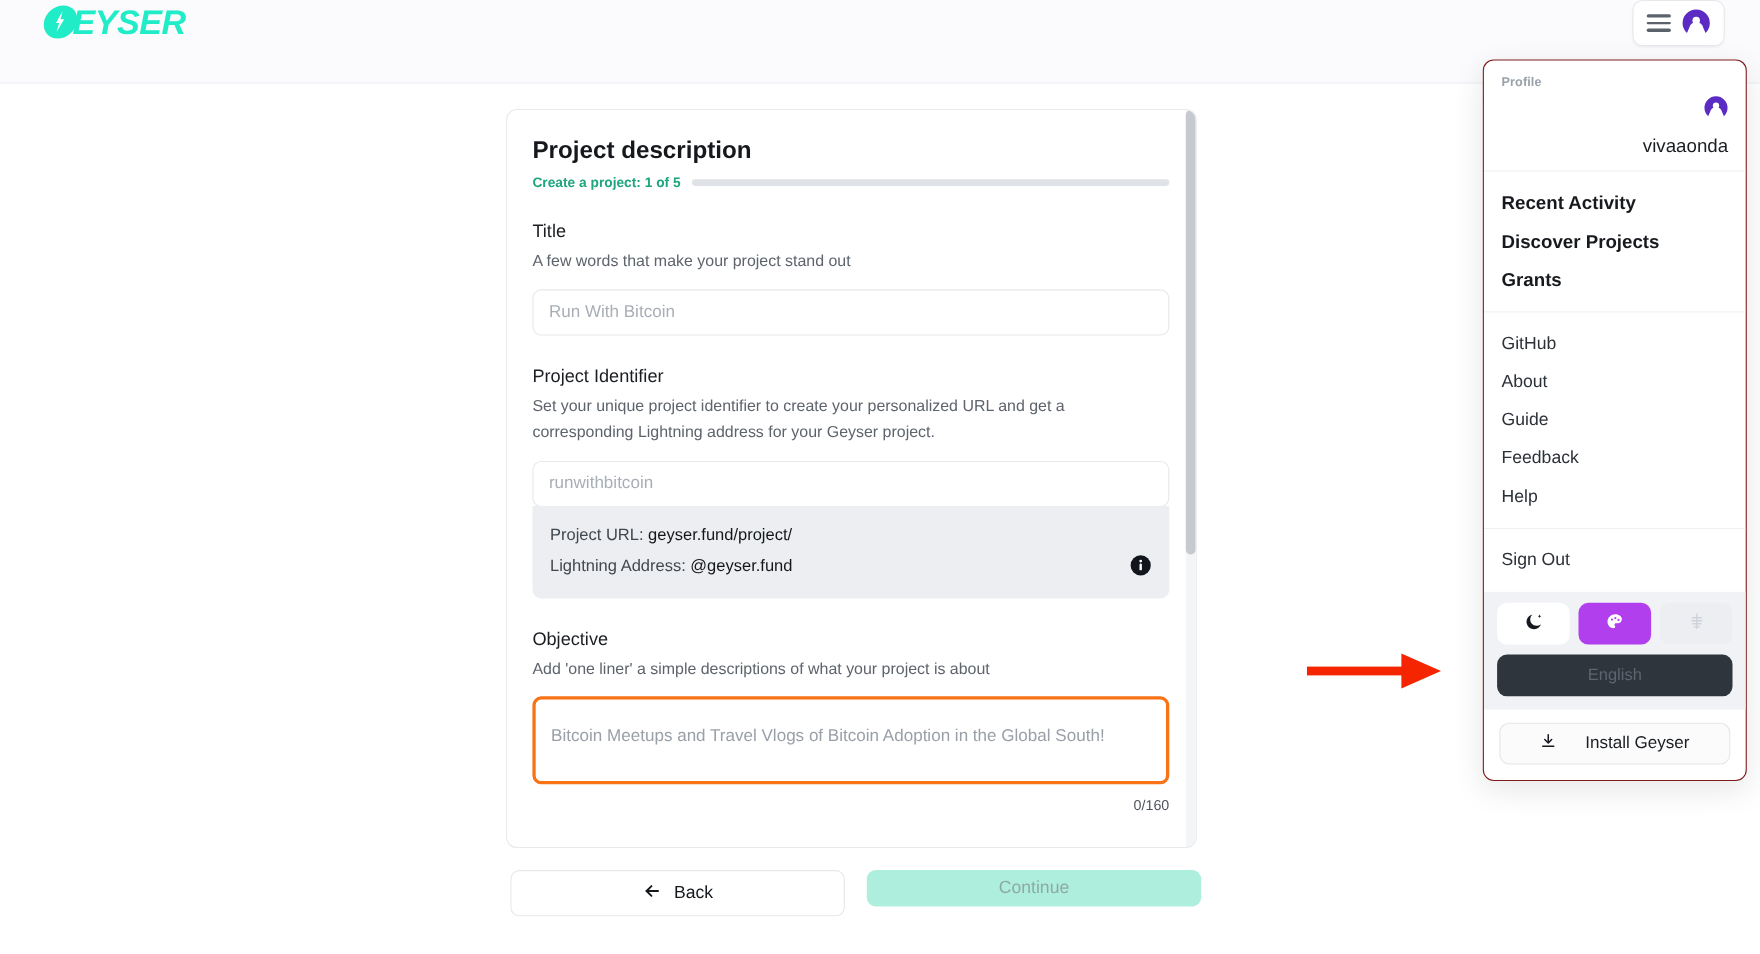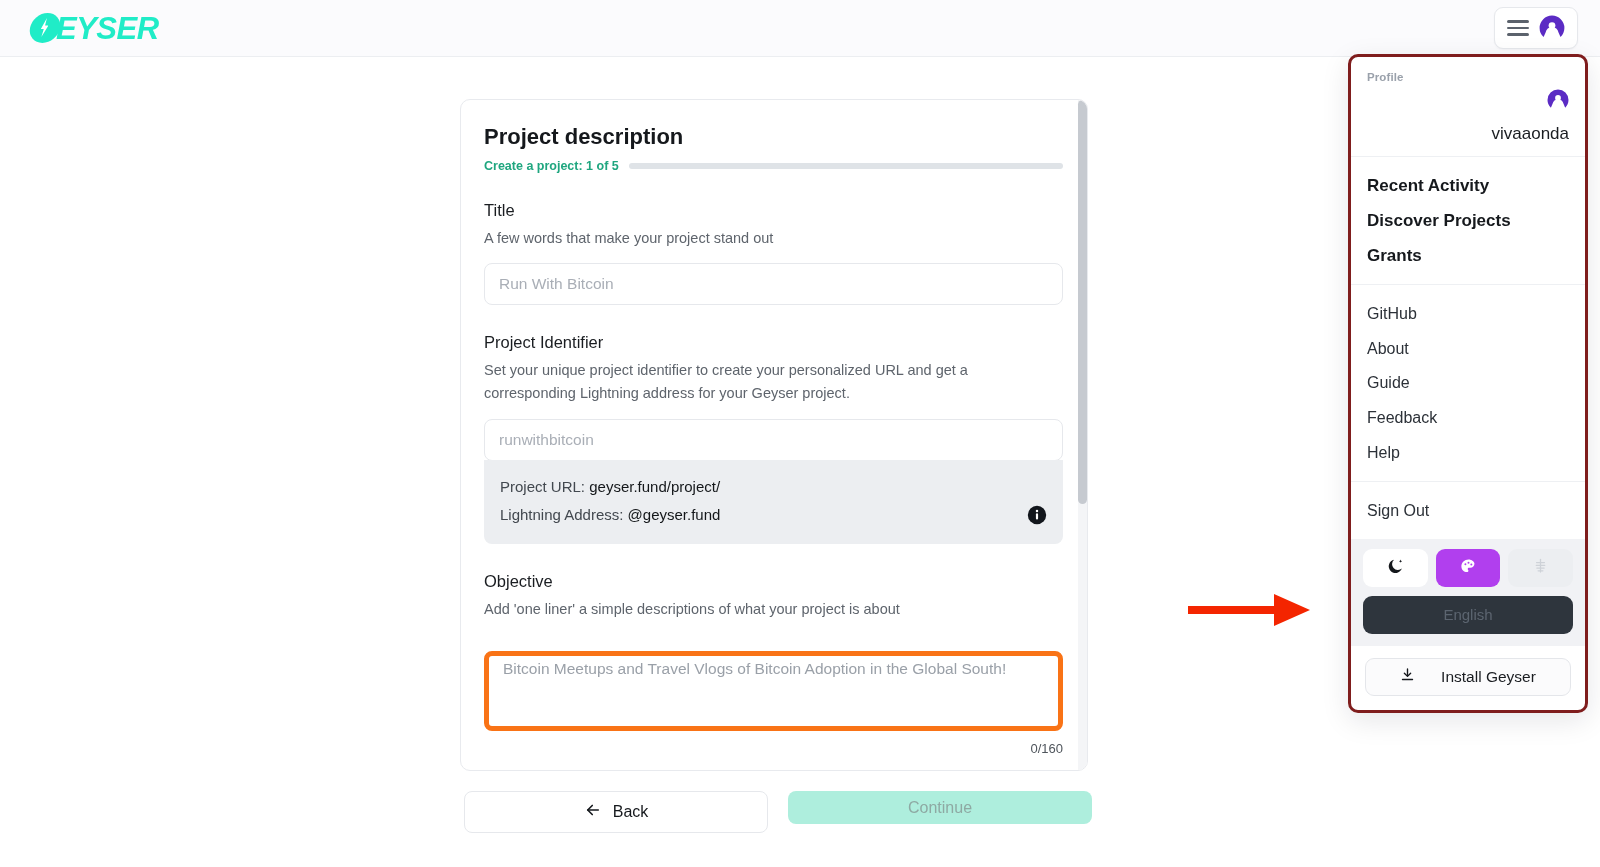--- a/index.html
+++ b/index.html
@@ -6,24 +6,24 @@
   html, body {
     width: 1600px; height: 867px;
     background: #ffffff;
     font-family: "Liberation Sans", sans-serif;
     overflow: hidden;
   }
   .page { position: relative; width: 1600px; height: 867px; background: #fff; }
 
   
   .topbar {
-    position: absolute; top: 0; left: 0; width: 1600px; height: 57px;
+    position: absolute; top: 0; left: 0; width: 1600px; height: 76px;
     background: #fbfbfd; border-bottom: 1px solid #eceef1;
-    display: flex; align-items: center; justify-content: space-between;
-    padding: 0 22px;
+    display: flex; align-items: flex-start; justify-content: space-between;
+    padding: 0 32px;
   }
   .logo { display: flex; align-items: center; height: 40px; padding-left: 8px; }
   .logo-mark {
     width: 30px; height: 30px; border-radius: 50%;
     background: #20ECC7; position: relative; margin-right: -4px;
     transform: skewX(-10deg);
   }
   .logo-mark::after {
     content: ""; position: absolute; left: 11px; top: 5px;
     width: 7px; height: 19px; background: #ffffff;
@@ -44,21 +44,21 @@
   .hamburger span { display: block; height: 2.5px; background: #5b626c; border-radius: 2px; }
   .hamburger span:nth-child(1) { width: 22px; }
   .hamburger span:nth-child(2) { width: 22px; }
   .hamburger span:nth-child(3) { width: 22px; }
 
   .avatar-svg { display: block; }
 
   
   .dropdown {
     position: absolute; top: 54px; right: 12px; width: 240px;
-    background: #ffffff; border: 3px solid #7f1d1d; border-radius: 10px;
+    background: #ffffff; border: 1px solid #7f1d1d; border-radius: 10px;
     box-shadow: 0 8px 28px rgba(16,24,40,.10);
     padding: 0; overflow: hidden;
   }
   .dd-profile { padding: 14px 16px 12px 16px; }
   .dd-profile-label {
     font-size: 11.5px; font-weight: 700; color: #9aa1ab; letter-spacing: .1px;
     margin-bottom: 6px;
   }
   .dd-profile-row { display: flex; align-items: flex-end; gap: 9px; flex-direction: column; }
   .dd-username { font-size: 17px; color: #1a1d21; font-weight: 400; }
@@ -136,23 +136,23 @@
   .url-panel {
     background: #eceef1; border-radius: 0 0 8px 8px; margin-top: -1px;
     padding: 13px 16px 14px 16px; position: relative;
   }
   .url-line { font-size: 15px; color: #2c3138; line-height: 1.9; }
   .url-line .lead { color: #42484f; }
   .url-line .val { color: #14171a; }
   .info-icon-wrap { position: absolute; right: 16px; bottom: 15px; cursor: pointer; }
 
   .textarea {
-    margin-top: 30px; width: 100%; height: 80px;
-    border: 5px solid #f97316; border-radius: 8px; background: #ffffff;
-    padding: 1px 14px; font-size: 15.5px; color: #1a1d21; resize: none;
+    margin-top: 12px; width: 100%; height: 80px;
+    border: 3px solid #f97316; border-radius: 8px; background: #ffffff;
+    padding: 22px 14px; font-size: 15.5px; color: #1a1d21; resize: none;
     font-family: "Liberation Sans", sans-serif; line-height: 1.5;
   }
   .textarea::placeholder { color: #9aa0a8; }
   .char-count { text-align: right; font-size: 13px; color: #4f555c; margin-top: 6px; }
 
   .card-scrollbar {
     position: absolute; top: 0; right: 0; width: 9px; height: 100%;
     background: #f4f5f7;
   }
   .card-scroll-thumb {

